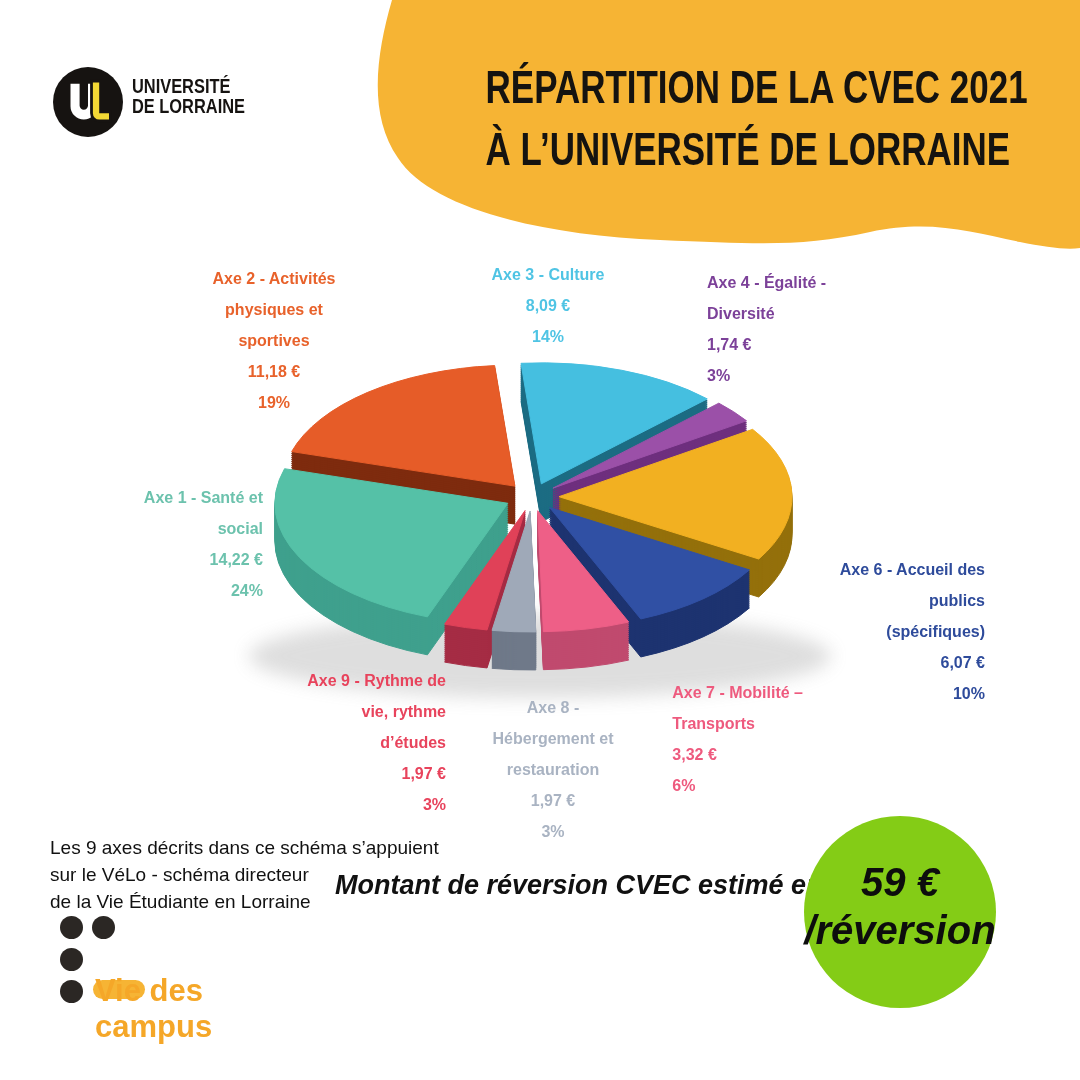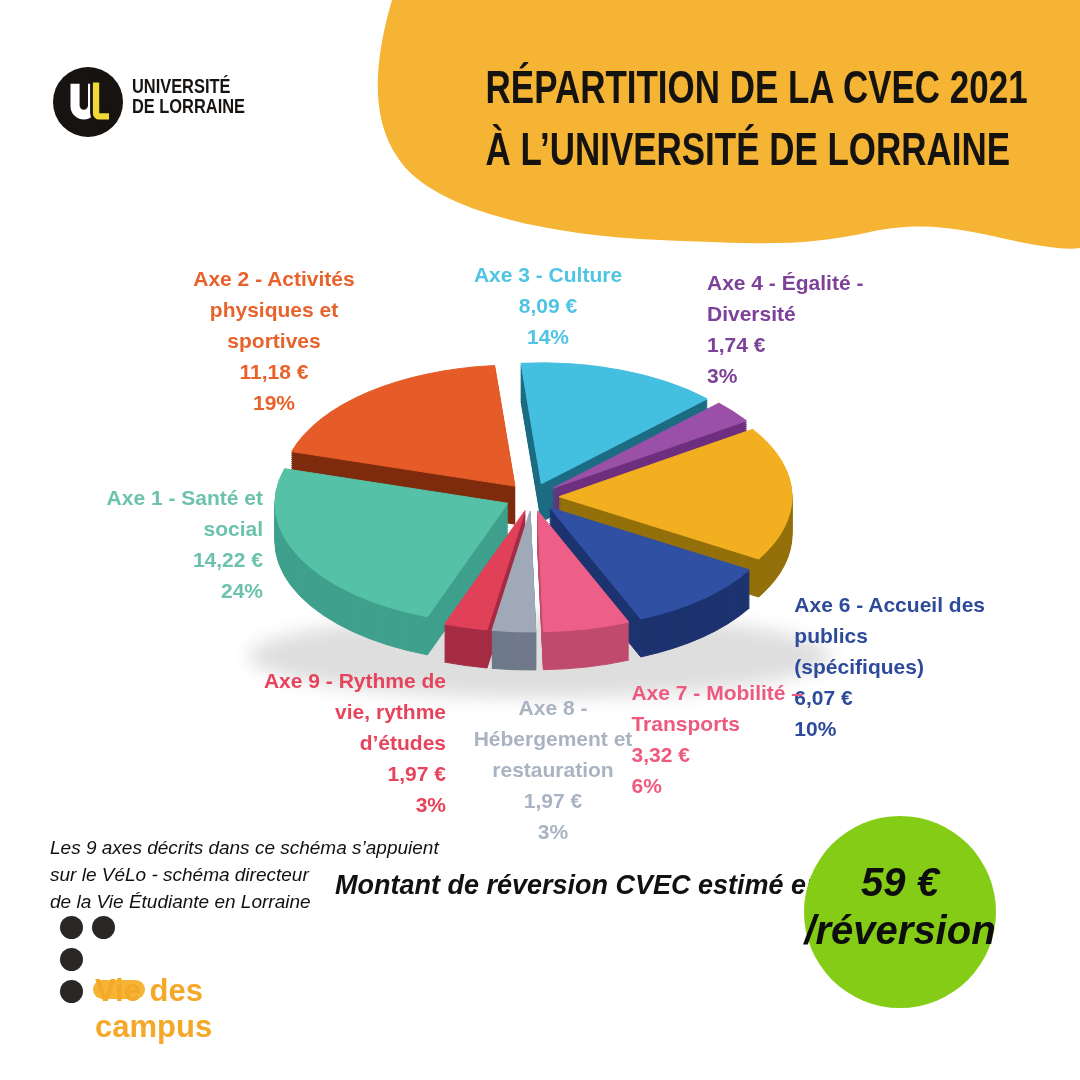--- a/index.html
+++ b/index.html
@@ -15,34 +15,34 @@
   
   .blob-svg{position:absolute;left:0;top:0;z-index:0;}
   .main-title{position:absolute;left:404px;top:56px;width:680px;text-align:center;z-index:1;}
   .main-title .tline{display:block;font-weight:800;font-size:46px;line-height:62px;
                      transform:scaleX(0.76);transform-origin:center top;white-space:nowrap;color:#151310;}
 
   
   #pie-svg{position:absolute;left:0;top:0;z-index:1;}
 
   
-  .axlbl{position:absolute;font-weight:bold;font-size:21px;line-height:31px;
+  .axlbl{position:absolute;font-weight:bold;font-size:16px;line-height:31px;
          white-space:pre-line;z-index:2;}
   .axe1{right:817px;top:482px;text-align:right;}
   .axe2{left:156px;width:236px;top:263px;text-align:center;}
   .axe3{left:438px;width:220px;top:259px;text-align:center;}
   .axe4{left:707px;top:267px;text-align:left;}
   .axe5{left:797px;top:372px;text-align:left;}
-  .axe6{right:95px;top:589px;}
+  .axe6{right:95px;top:554px;text-align:right;}
   .axe7{right:277px;top:677px;text-align:left;}
   .axe8{left:443px;width:220px;top:692px;text-align:center;}
   .axe9{right:634px;top:665px;text-align:right;}
 
   
-  .footnote{position:absolute;left:50px;top:834px;font-style:italic;font-size:19px;line-height:27px;
+  .footnote{position:absolute;left:50px;top:834px;font-size:19px;line-height:27px;
             white-space:pre-line;color:#111;z-index:2;}
   .montant{position:absolute;left:335px;top:870px;font-style:italic;font-weight:bold;font-size:27px;
            color:#111;z-index:2;white-space:nowrap;}
   .amount-circle{position:absolute;left:804px;top:816px;width:192px;height:192px;border-radius:50%;
                  z-index:2;text-align:center;box-sizing:border-box;padding-top:42px;}
   .amount-circle .big{display:block;font-style:italic;font-weight:bold;font-size:40px;line-height:48px;color:#0d0d0d;}
 
   
   .vdc{position:absolute;left:0;top:0;z-index:2;}
   .vdc .dot{position:absolute;width:23px;height:23px;border-radius:50%;}

